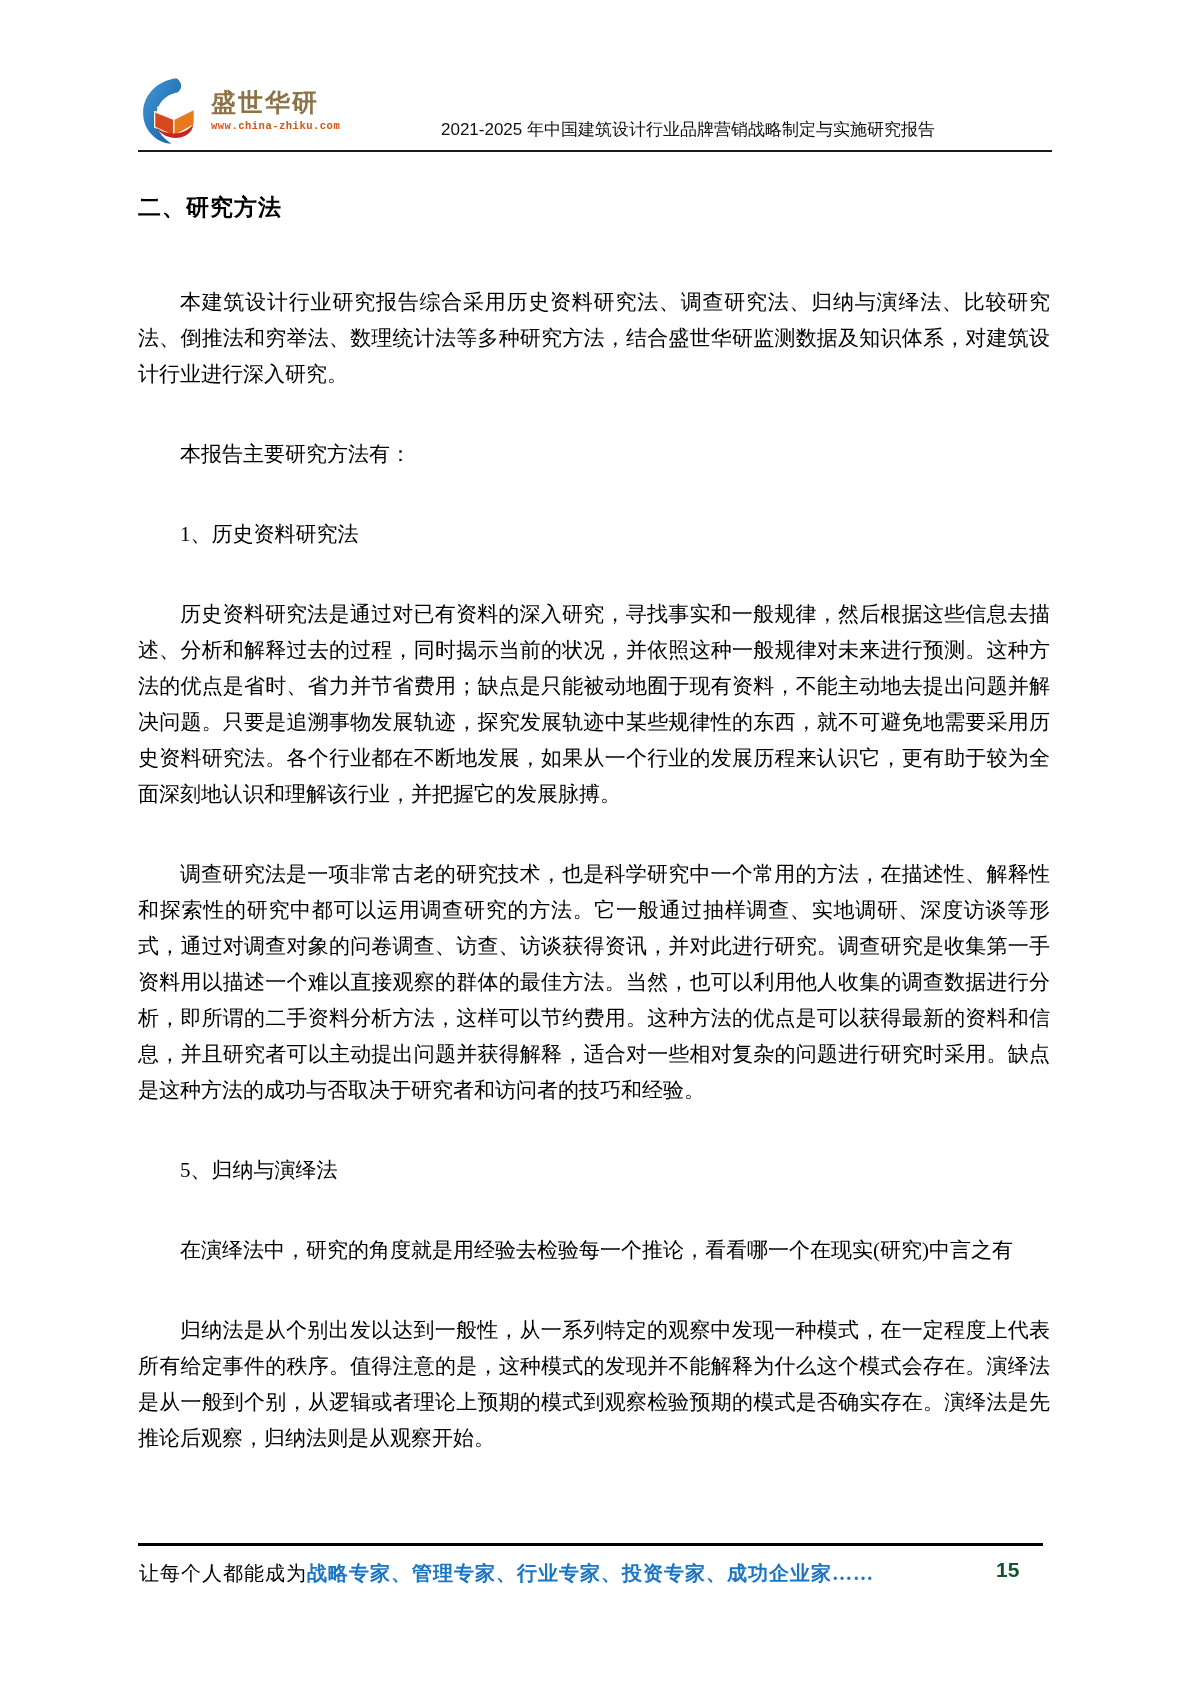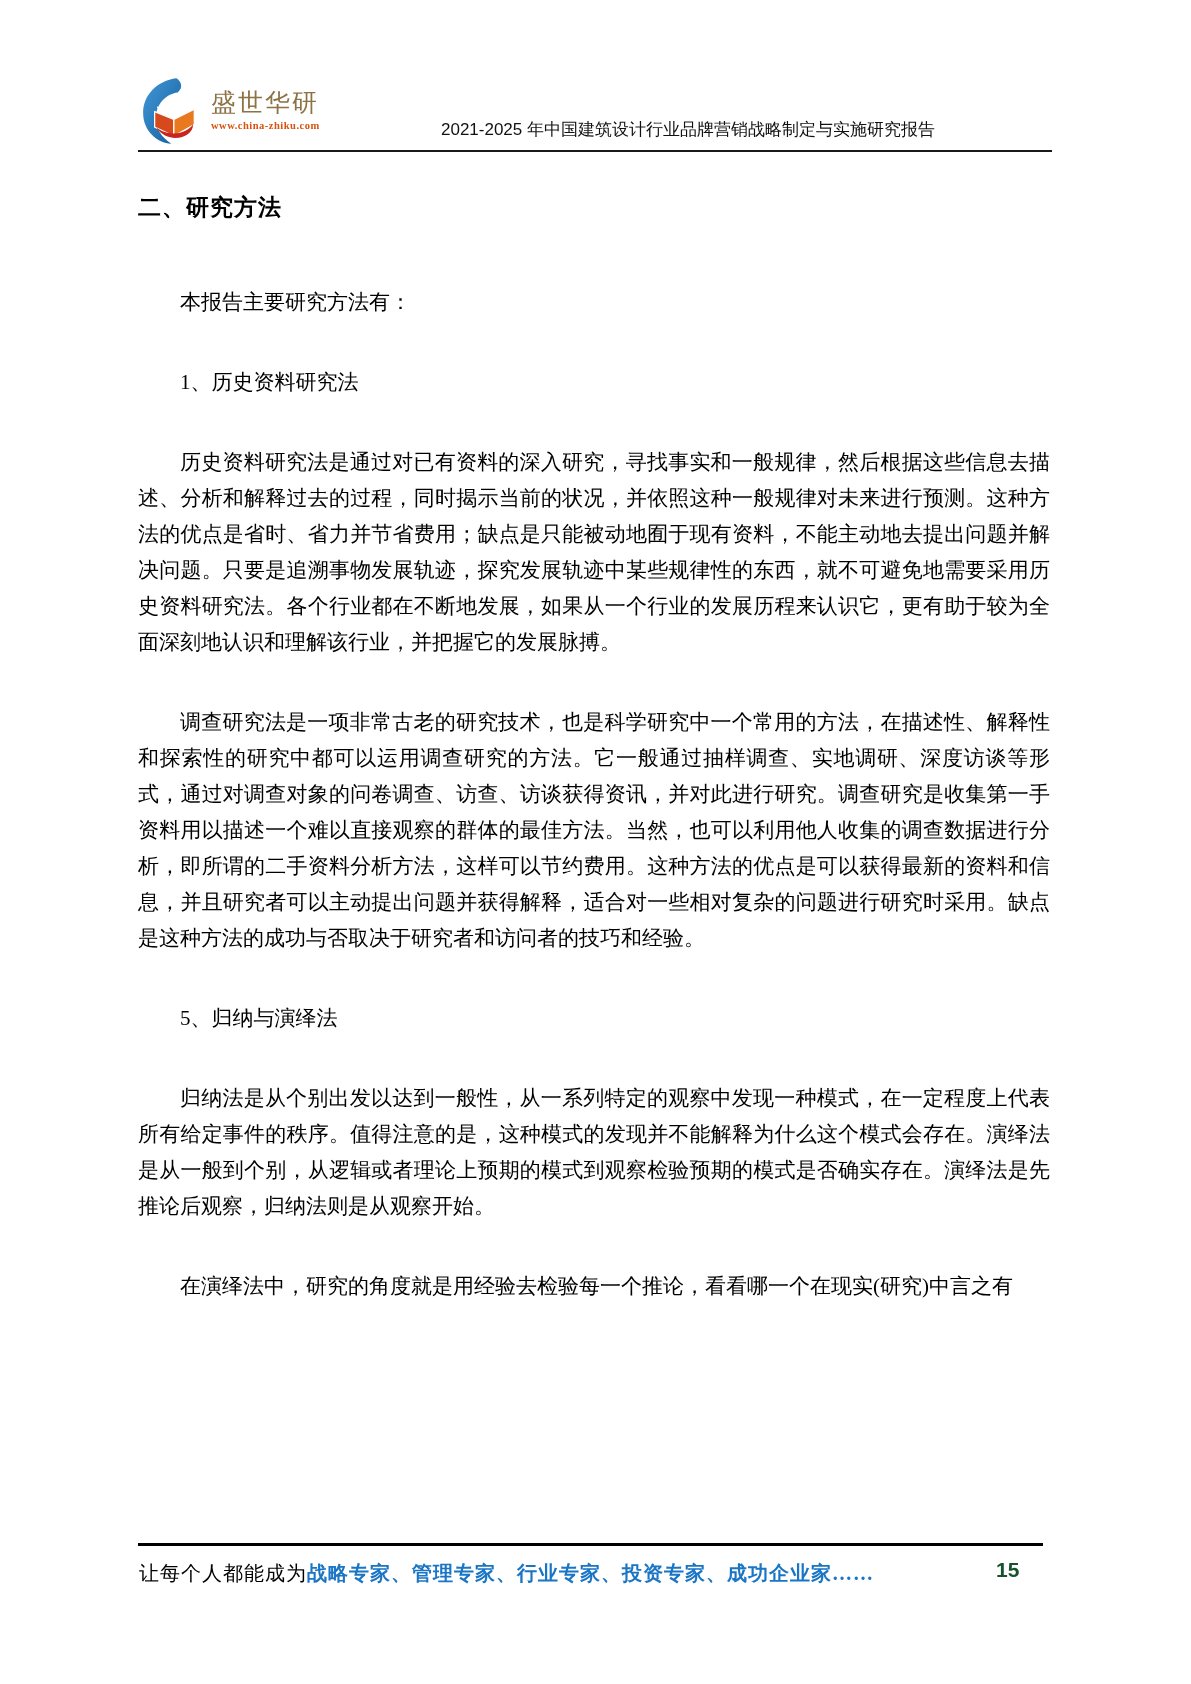--- a/index.html
+++ b/index.html
@@ -29,27 +29,27 @@
   .brand {
     display: flex;
     align-items: center;
     gap: 9px;
     margin-bottom: 5px;
   }
   .logo-mark svg { display: block; }
   .brand-text { display: flex; flex-direction: column; line-height: 1; }
   .brand-name {
     font-family: "Liberation Sans", sans-serif;
-    font-weight: normal;
+    font-weight: bold;
     font-size: 25px;
     letter-spacing: 2px;
     color: #8d7246;
   }
   .brand-url {
-    font-family: Liberation Serif, serif;
+    font-family: Liberation Mono, monospace;
     font-weight: bold;
     font-size: 10.5px;
     color: #d8520e;
     margin-top: 6px;
     letter-spacing: 0.5px;
   }
   .report-title {
     font-family: "Liberation Sans", sans-serif;
     font-size: 17px;
     font-weight: 500;
@@ -141,35 +141,36 @@
         <span class="brand-url">www.china-zhiku.com</span>
       </span>
     </div>
     <div class="report-title">2021-2025 年中国建筑设计行业品牌营销战略制定与实施研究报告</div>
   </header>
 
   <main class="content">
     <h2 class="section-heading">二、研究方法</h2>
     <div>
 
+        <p class="para">本建筑设计行业研究报告综合采用历史资料研究法、调查研究法、归纳与演绎法、比较研究法、倒推法和穷举法、数理统计法等多种研究方法，结合盛世华研监测数据及知识体系，对建筑设计行业进行深入研究。</p>
 
         <p class="para">本报告主要研究方法有：</p>
 
         <p class="para">1、历史资料研究法</p>
 
         <p class="para">历史资料研究法是通过对已有资料的深入研究，寻找事实和一般规律，然后根据这些信息去描述、分析和解释过去的过程，同时揭示当前的状况，并依照这种一般规律对未来进行预测。这种方法的优点是省时、省力并节省费用；缺点是只能被动地囿于现有资料，不能主动地去提出问题并解决问题。只要是追溯事物发展轨迹，探究发展轨迹中某些规律性的东西，就不可避免地需要采用历史资料研究法。各个行业都在不断地发展，如果从一个行业的发展历程来认识它，更有助于较为全面深刻地认识和理解该行业，并把握它的发展脉搏。</p>
 
 
         <p class="para">调查研究法是一项非常古老的研究技术，也是科学研究中一个常用的方法，在描述性、解释性和探索性的研究中都可以运用调查研究的方法。它一般通过抽样调查、实地调研、深度访谈等形式，通过对调查对象的问卷调查、访查、访谈获得资讯，并对此进行研究。调查研究是收集第一手资料用以描述一个难以直接观察的群体的最佳方法。当然，也可以利用他人收集的调查数据进行分析，即所谓的二手资料分析方法，这样可以节约费用。这种方法的优点是可以获得最新的资料和信息，并且研究者可以主动提出问题并获得解释，适合对一些相对复杂的问题进行研究时采用。缺点是这种方法的成功与否取决于研究者和访问者的技巧和经验。</p>
 
         <p class="para">5、归纳与演绎法</p>
 
+        <p class="para">在演绎法中，研究的角度就是用经验去检验每一个推论，看看哪一个在现实(研究)中言之有</p>
+
         <p class="para">归纳法是从个别出发以达到一般性，从一系列特定的观察中发现一种模式，在一定程度上代表所有给定事件的秩序。值得注意的是，这种模式的发现并不能解释为什么这个模式会存在。演绎法是从一般到个别，从逻辑或者理论上预期的模式到观察检验预期的模式是否确实存在。演绎法是先推论后观察，归纳法则是从观察开始。</p>
-
-        <p class="para">在演绎法中，研究的角度就是用经验去检验每一个推论，看看哪一个在现实(研究)中言之有</p>
       </div>
   </main>
 
   <div class="footer-rule"></div>
   <div class="footer-slogan">
     <span>让每个人都能成为</span><span class="slogan-blue">战略专家、管理专家、行业专家、投资专家、成功企业家……</span>
   </div>
   <div class="page-number">15</div>
 
 </div>

